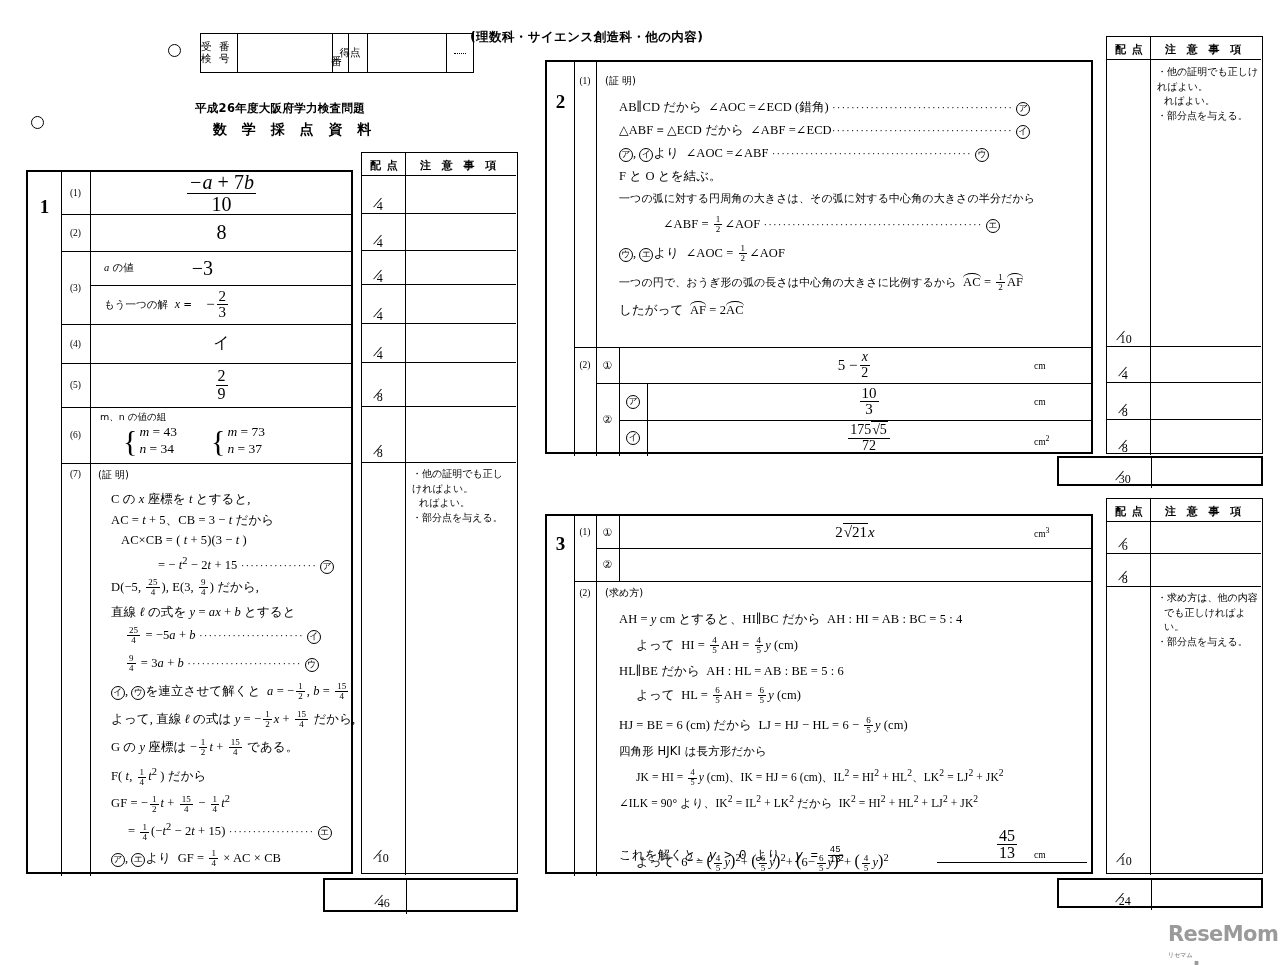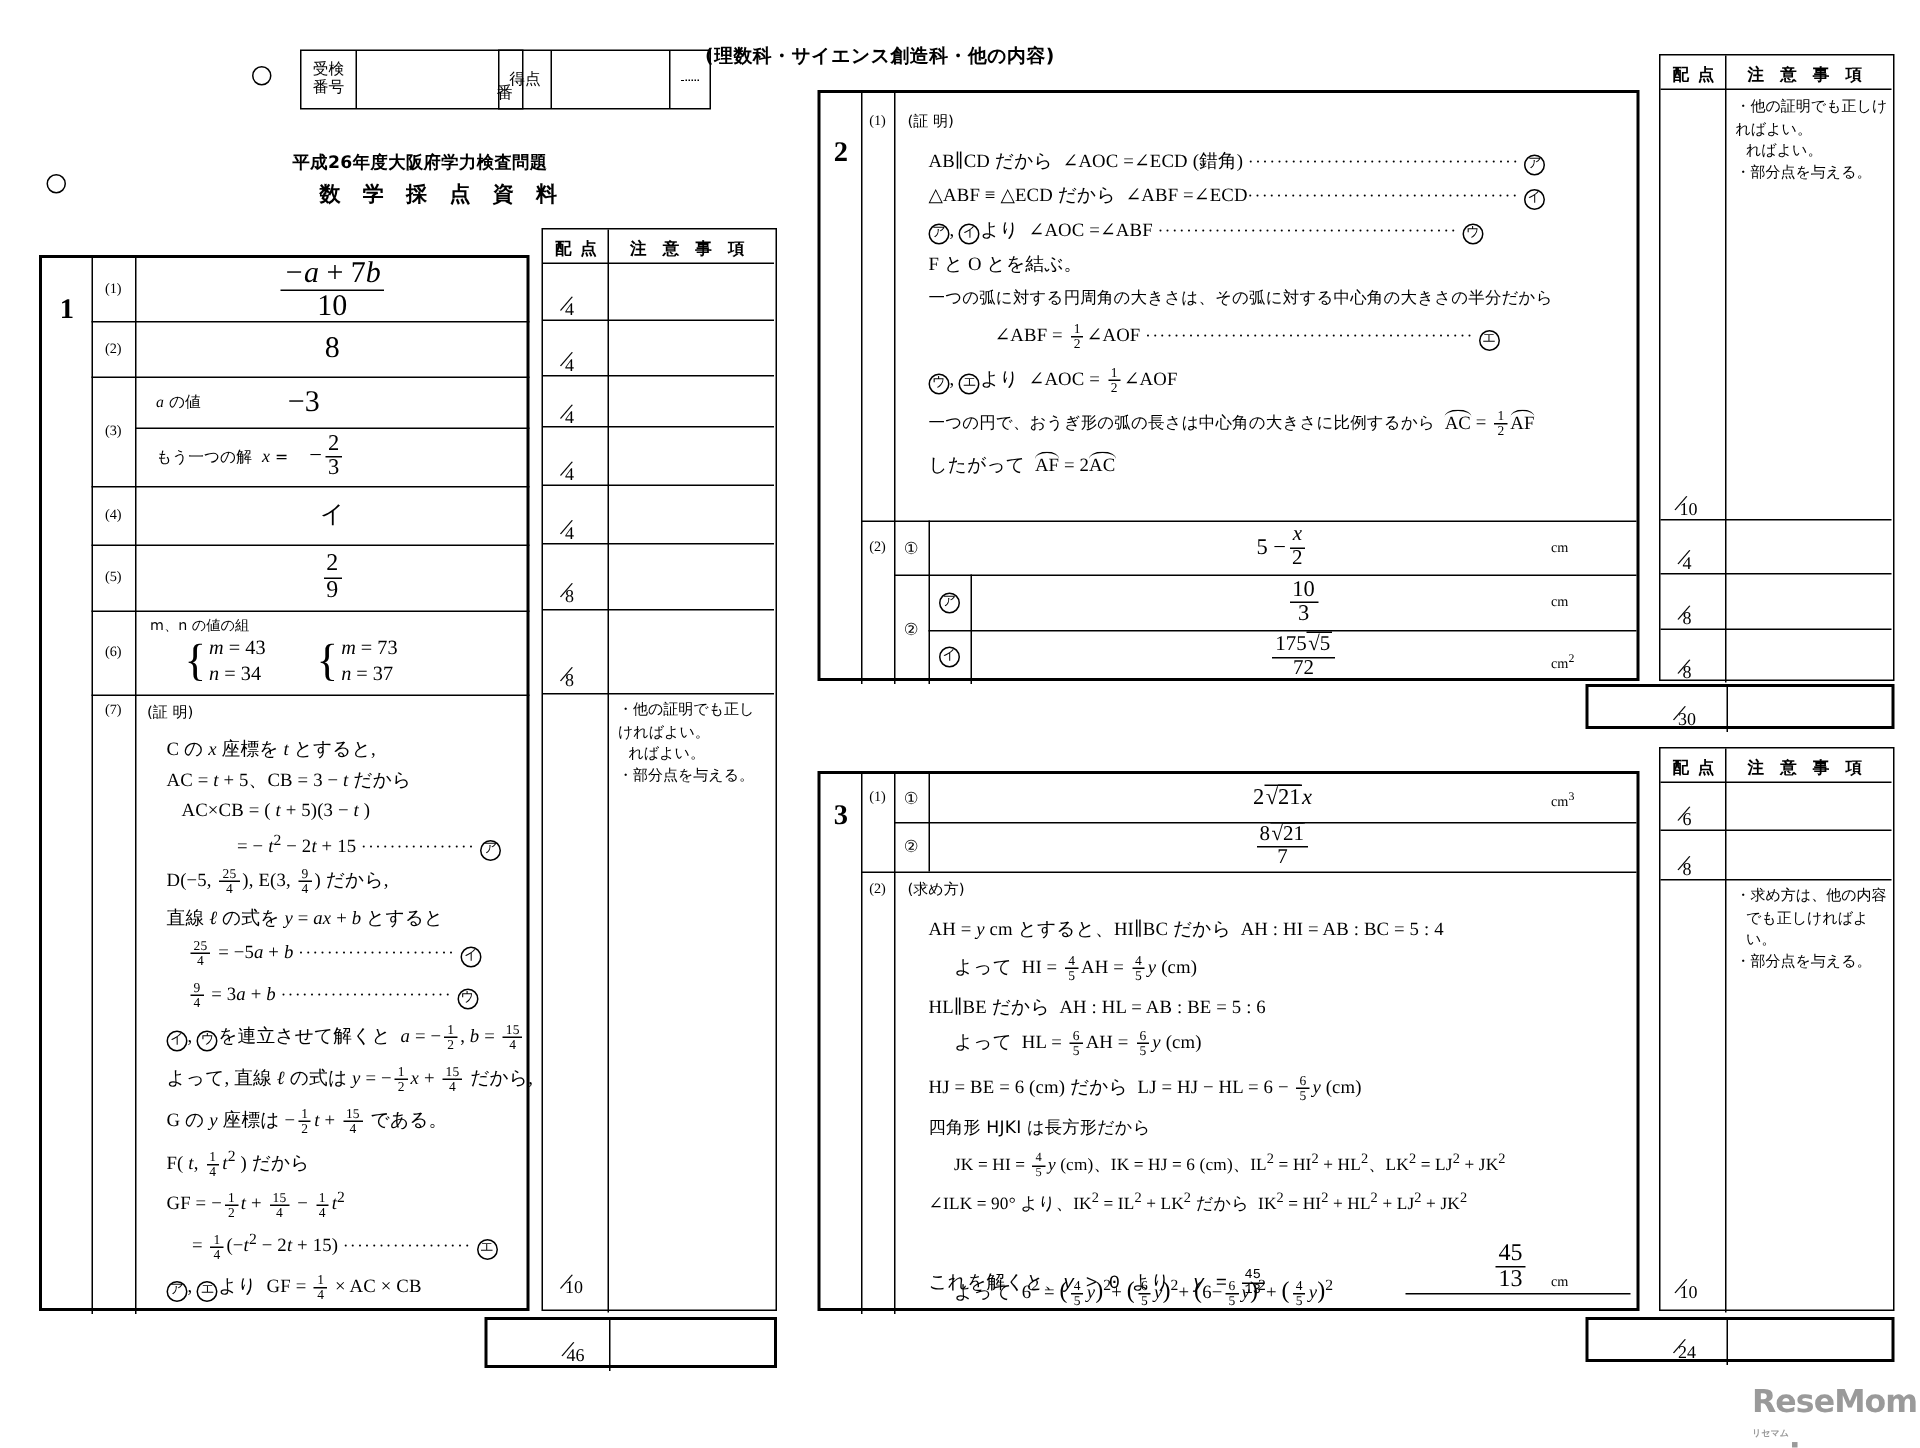--- a/index.html
+++ b/index.html
@@ -14,21 +14,21 @@
   }
   .abs{position:absolute;}
   .mono-jp{font-family:"DejaVu Sans","Liberation Sans",sans-serif;}
 
   
   #circle-mark-1{left:168px;top:44px;width:11px;height:11px;border:1.4px solid #000;border-radius:50%;}
   #circle-mark-2{left:31px;top:116px;width:11px;height:11px;border:1.4px solid #000;border-radius:50%;}
 
   .hdr-box{border:1.6px solid #000;display:flex;align-items:stretch;}
   #exam-no-box{left:200px;top:33px;height:38px;}
-  #exam-no-label{width:36px;border-right:1.6px solid #000;display:flex;flex-direction:column;
+  #exam-no-label{width:36px;border-right:1.6px solid #000;display:flex;
      justify-content:center;align-items:center;font-size:10.5px;line-height:1.12;letter-spacing:0px;}
   #exam-no-field{width:104px;display:flex;align-items:flex-end;justify-content:flex-end;
      padding:0 6px 3px 0;font-size:11px;}
   #score-box{left:332px;top:33px;height:38px;}
   #score-label{width:34px;border-right:1.6px solid #000;display:flex;align-items:center;
      justify-content:center;font-size:10.5px;}
   #score-field{width:78px;border-right:1.6px solid #000;}
   #score-field2{width:26px;display:flex;align-items:center;justify-content:center;}
   .dash{width:12px;border-top:1.6px dotted #000;}
 
@@ -385,26 +385,20 @@
 
   <div class="cellc qnum" style="left:0;top:8px;width:27px;height:40px;">3</div>
   <div class="cellc subnum" style="left:27px;top:0;width:22px;height:32px;">(1)</div>
   <div class="cellc" style="left:49px;top:0;width:23px;height:32px;font-size:11px;">①</div>
   <div class="cellc" style="left:72px;top:0;width:472px;height:32px;font-size:15px;">
     2<span class="sqrt">√<span style="border-top:1.1px solid #000;">21</span></span> <span class="italic">x</span>
   </div>
   <div class="abs unit" style="left:487px;top:10px;">cm<sup>3</sup></div>
 
   <div class="cellc" style="left:49px;top:32px;width:23px;height:33px;font-size:11px;">②</div>
-  <div class="cellc" style="left:72px;top:32px;width:472px;height:33px;">
-    <span class="frac" style="font-size:14px;">
-        <span class="num">8<span class="sqrt">√<span style="border-top:1.1px solid #000;">21</span></span></span>
-        <span class="den">7</span>
-      </span>
-  </div>
 
   <div class="cellL subnum" style="left:27px;top:68px;width:22px;height:18px;justify-content:center;">(2)</div>
   <div class="abs mono-jp" style="left:58px;top:70px;font-size:10px;">(求め方)</div>
 
   <div class="mathline" style="left:72px;top:95px;">AH = <span class="italic">y</span> cm とすると、HI∥BC だから &nbsp;AH : HI = AB : BC = 5 : 4</div>
   <div class="mathline" style="left:89px;top:120px;">よって &nbsp;HI = <span class="frac fsm">
         <span class="num">4</span>
         <span class="den">5</span>
       </span>AH = <span class="frac fsm">
         <span class="num">4</span>

